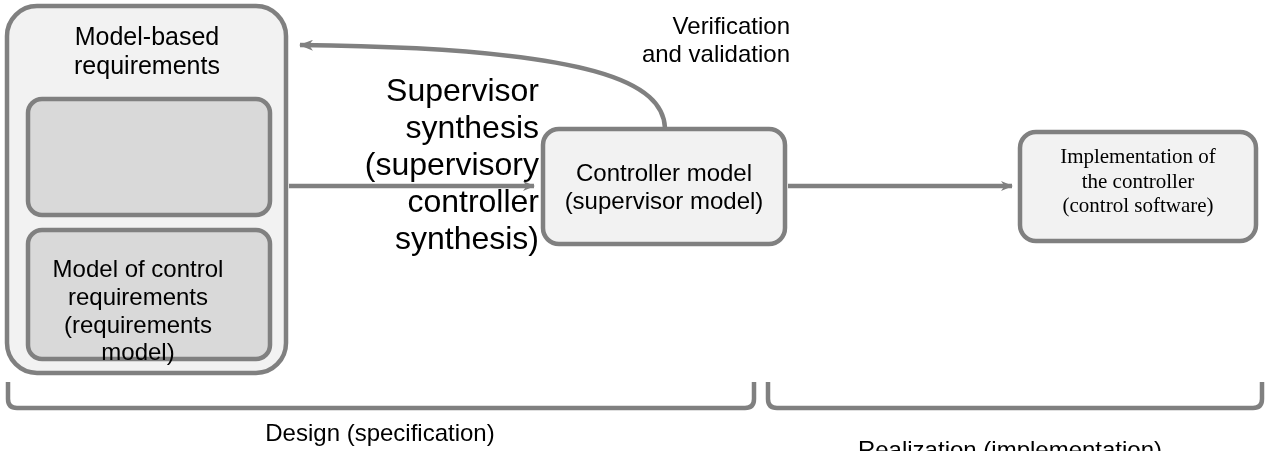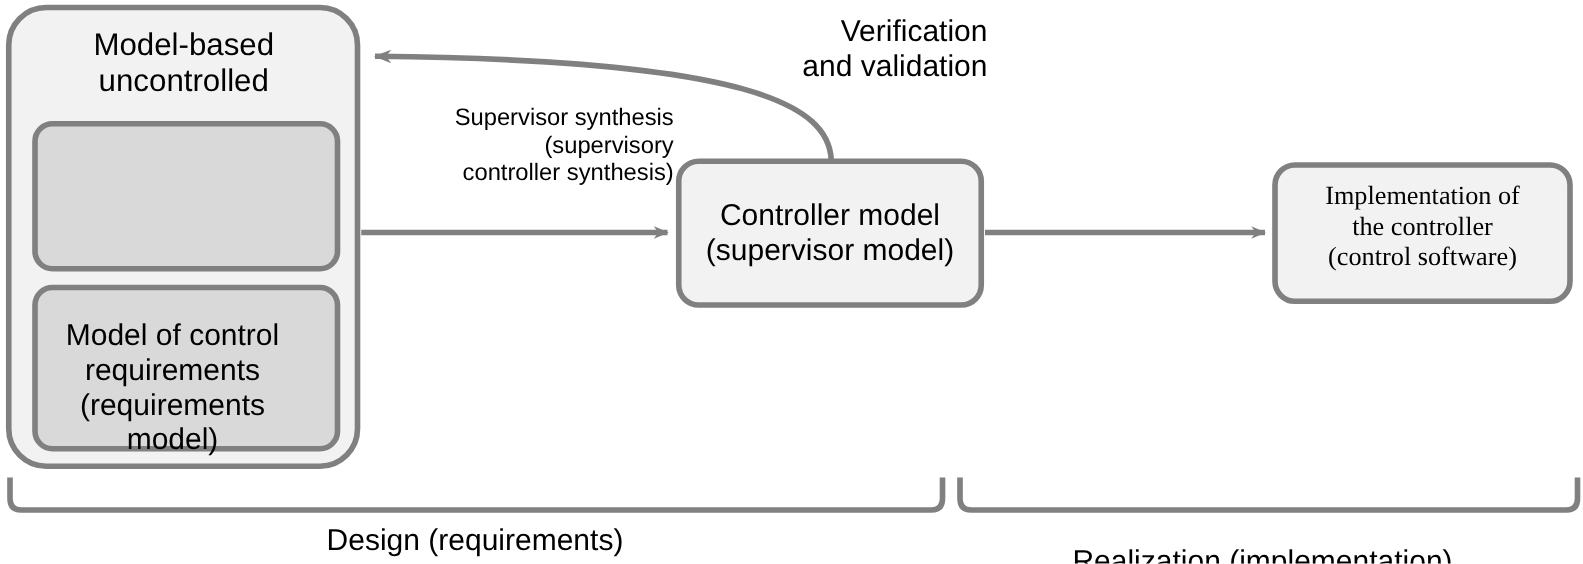--- a/index.html
+++ b/index.html
@@ -48,21 +48,21 @@
     color: #000000;
     line-height: 1.16;
   }
   #spec-title            { left: 12px;   top: 16px;  width: 270px;  height: 70px;  font-size: 25px; }
   #plant-model-text      { left: 26px;   top: 97px;  width: 246px;  height: 120px; font-size: 24px; }
   #requirements-text     { left: 26px;   top: 244px; width: 224px;  height: 133px; font-size: 24px; }
   #controller-model-text { left: 541px;  top: 127px; width: 246px;  height: 119px; font-size: 24px; }
   #implementation-text   { left: 1018px; top: 130px; width: 240px;  height: 102px; font-size: 21px; font-family: Liberation Serif, serif; }
 
   
-  #label-supervisor-synthesis { left: 285px; top: 84px;  width: 254px; font-size: 19px; }
+  #label-supervisor-synthesis { left: 285px; top: 72px;  width: 254px; font-size: 32px; }
   #label-verification         { left: 540px; top: 12px;  width: 250px; font-size: 24px; }
   #label-manual-impl          { left: 790px; top: 84px;  width: 232px; font-size: 24px; }
 
   
   #caption-design      { left: 115px; top: 419px; width: 530px; font-size: 24px; }
   #caption-realization { left: 760px; top: 436px; width: 500px; font-size: 24px; }
 </style>
 </head>
 <body>
 
@@ -95,21 +95,21 @@
 
     <path d="M 665 128 C 663 84 600 48 300 45" fill="none" stroke="#808080" stroke-width="4.5" marker-end="url(#arrowhead-curve)"></path>
 
     <path d="M 8 382 L 8 399 Q 8 408 17 408 L 745 408 Q 754 408 754 399 L 754 382" fill="none" stroke="#808080" stroke-width="4.5" stroke-linecap="butt"></path>
 
     <path d="M 768 382 L 768 399 Q 768 408 777 408 L 1253 408 Q 1262 408 1262 399 L 1262 382" fill="none" stroke="#808080" stroke-width="4.5" stroke-linecap="butt"></path>
 
   </svg>
 
   <div class="node-text" id="spec-title">Model-based
-uncontrolled</div>
+requirements</div>
 
 
   <div class="node-text" id="requirements-text">Model of control
 requirements
 (requirements
 model)</div>
 
   <div class="node-text" id="controller-model-text">Controller model
 (supervisor model)</div>
 
@@ -118,17 +118,17 @@
 (control software)</div>
 
   <div class="edge-label" id="label-supervisor-synthesis">Supervisor synthesis
 (supervisory
 controller synthesis)</div>
 
   <div class="edge-label" id="label-verification">Verification
 and validation</div>
 
 
-  <div class="brace-caption" id="caption-design">Design (requirements)</div>
+  <div class="brace-caption" id="caption-design">Design (specification)</div>
 
   <div class="brace-caption" id="caption-realization">Realization (implementation)</div>
 
 </div>
 
 </body></html>

